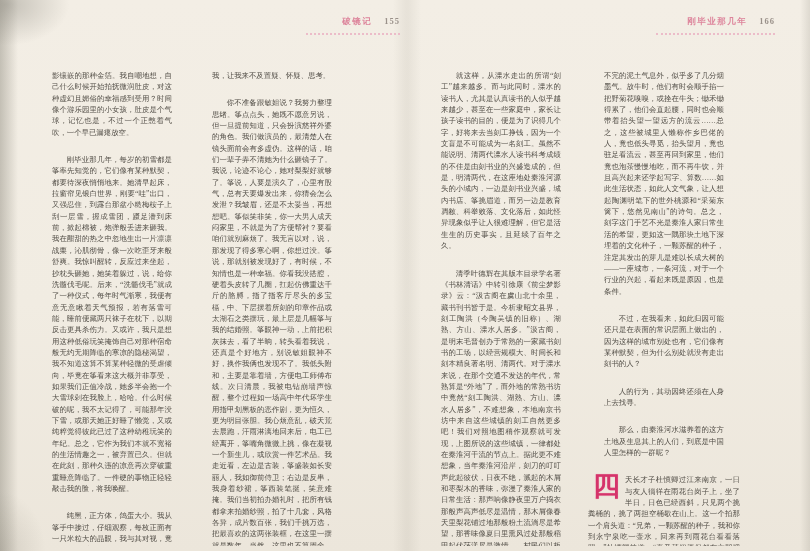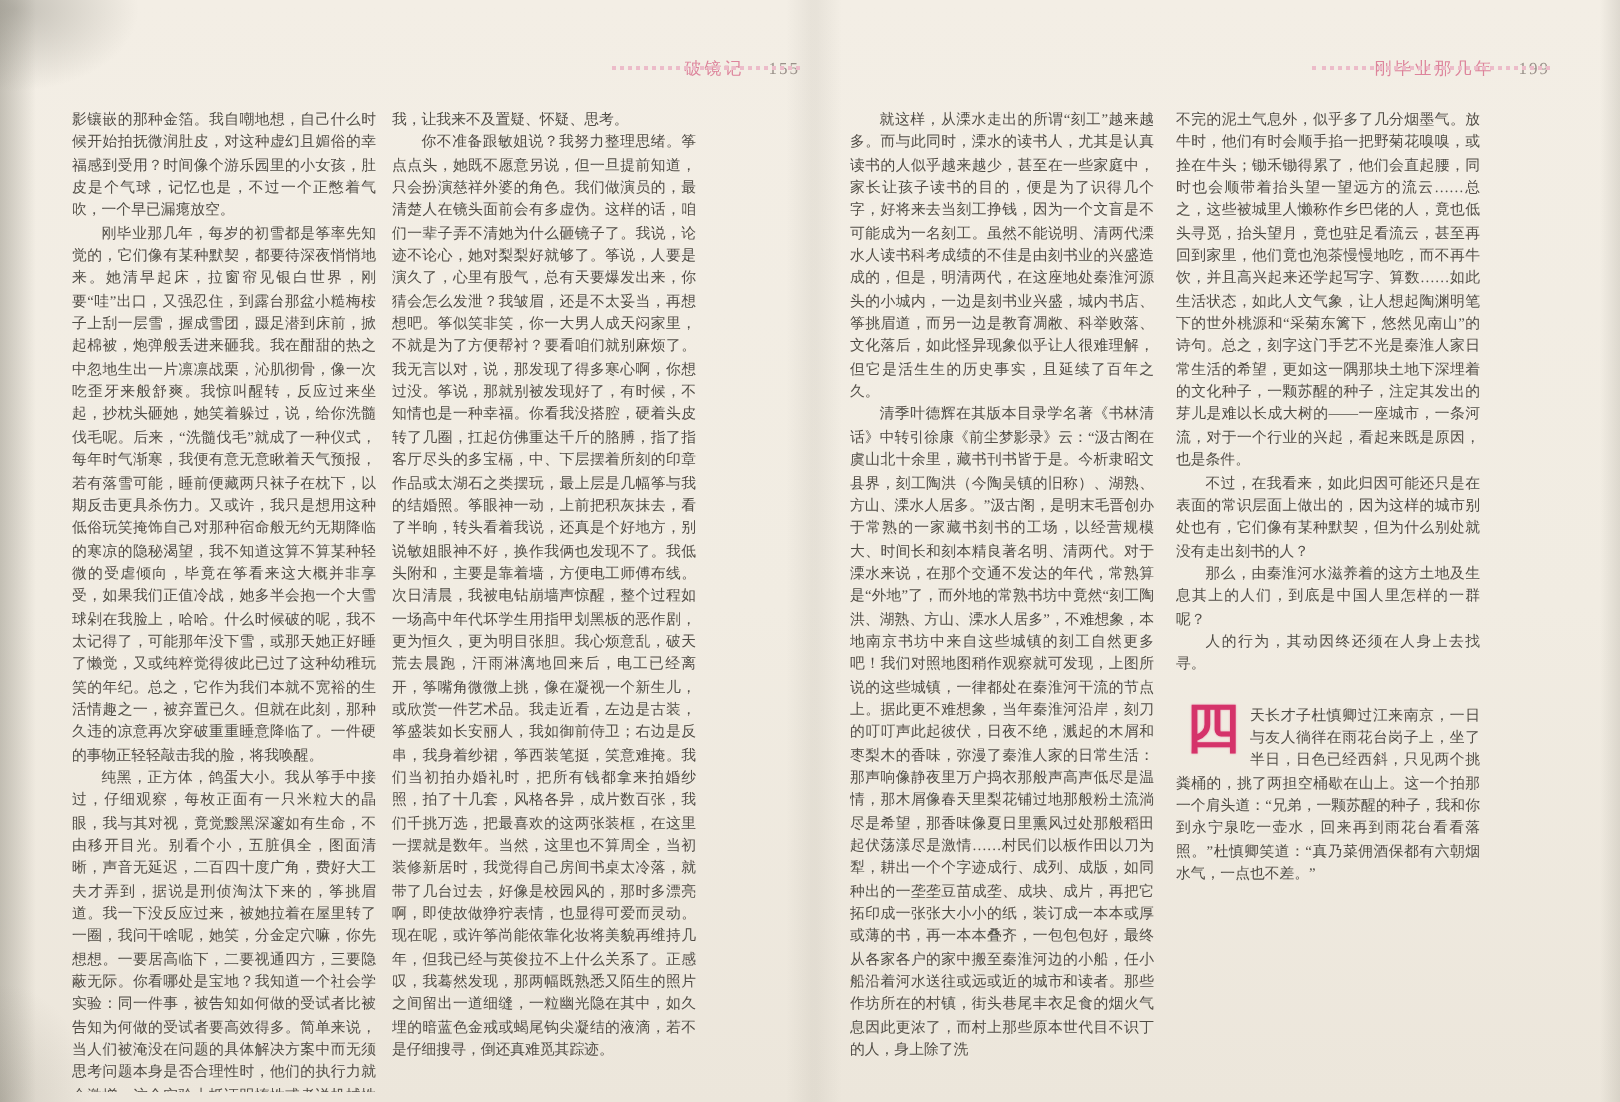--- a/index.html
+++ b/index.html
@@ -12,36 +12,36 @@
   .corner-tl{position:absolute;left:0;top:0;width:70px;height:46px;
      background:radial-gradient(ellipse at 10% 10%,rgba(110,108,98,.35),rgba(110,108,98,0) 70%);pointer-events:none;}
   .corner-bl{position:absolute;left:0;bottom:0;width:46px;height:60px;
      background:radial-gradient(ellipse at 0% 100%,rgba(120,116,104,.22),rgba(120,116,104,0) 70%);pointer-events:none;}
   .gutter{position:absolute;left:393px;top:0;width:28px;height:551px;
      background:linear-gradient(90deg,rgba(130,125,112,0) 0%,rgba(130,125,112,.10) 45%,rgba(130,125,112,.10) 55%,rgba(130,125,112,0) 100%);pointer-events:none;}
   .edge-right{position:absolute;right:0;top:0;width:10px;height:551px;
      background:linear-gradient(270deg,rgba(125,122,110,.18),rgba(125,122,110,0));pointer-events:none;}
 
   
-  .hdr{position:absolute;top:29px;font-size:8.5px;letter-spacing:1.5px;white-space:nowrap;}
+  .hdr{position:absolute;top:16px;font-size:8.5px;letter-spacing:1.5px;white-space:nowrap;font-weight:bold;}
   .hdr .t{color:#dd849b;}
   .hdr .n{color:#9a918a;margin-left:12px;letter-spacing:1px;}
   .hdr-left{left:302px;width:98px;text-align:right;}
   .hdr-right{left:652px;width:123px;text-align:right;}
   .dotrule{position:absolute;top:33px;height:0;border-bottom:2px dotted #ecbcc9;}
   .dr-left{left:306px;width:94px;}
   .dr-right{left:656px;width:119px;}
 
   
   .col{position:absolute;top:54px;width:152px;height:492px;overflow:hidden;
        text-align:justify;font-size:7.4px;line-height:11.35px;color:#514d46;
        -webkit-font-smoothing:antialiased;}
   .col-l1{left:36px;} .col-l2{left:196px;}
   .col-r1{left:425px;} .col-r2{left:588px;}
-  .col p{margin:0;padding:0;}
+  .col p{margin:16px;padding:0;}
   p.ind{text-indent:2em;}
   p.noind{text-indent:0;}
   .gap-sm{margin-top:11px !important;}
   .sec{margin-top:14px;}
   .dropcap{float:left;font-size:27px;line-height:23px;font-weight:bold;color:#d5336a;
      margin:1px 5px 0 5px;text-shadow:0 0 1px #e98aa8;}
 </style>
 </head>
 <body>
 
@@ -64,29 +64,29 @@
         <p class="ind">纯黑，正方体，鸽蛋大小。我从筝手中接过，仔细观察，每枚正面有一只米粒大的晶眼，我与其对视，竟觉黢黑深邃如有生命，不由移开目光。别看个小，五脏俱全，图面清晰，声音无延迟，二百四十度广角，费好大工夫才弄到，据说是刑侦淘汰下来的，筝挑眉道。我一下没反应过来，被她拉着在屋里转了一圈，我问干啥呢，她笑，分金定穴嘛，你先想想。一要居高临下，二要视通四方，三要隐蔽无际。你看哪处是宝地？我知道一个社会学实验：同一件事，被告知如何做的受试者比被告知为何做的受试者要高效得多。简单来说，当人们被淹没在问题的具体解决方案中而无须思考问题本身是否合理性时，他们的执行力就会激增。这个实验大抵证明惰性或者说机械性是现代人的本质属性。此时此刻，我怀疑筝就是在用这种方式麻痹</p>
       </div>
     <div class="col col-l2">
         <p class="noind">我，让我来不及置疑、怀疑、思考。</p>
         <p class="ind">你不准备跟敏姐说？我努力整理思绪。筝点点头，她既不愿意另说，但一旦提前知道，只会扮演慈祥外婆的角色。我们做演员的，最清楚人在镜头面前会有多虚伪。这样的话，咱们一辈子弄不清她为什么砸镜子了。我说，论迹不论心，她对梨梨好就够了。筝说，人要是演久了，心里有股气，总有天要爆发出来，你猜会怎么发泄？我皱眉，还是不太妥当，再想想吧。筝似笑非笑，你一大男人成天闷家里，不就是为了方便帮衬？要看咱们就别麻烦了。我无言以对，说，那发现了得多寒心啊，你想过没。筝说，那就别被发现好了，有时候，不知情也是一种幸福。你看我没搭腔，硬着头皮转了几圈，扛起仿佛重达千斤的胳膊，指了指客厅尽头的多宝槅，中、下层摆着所刻的印章作品或太湖石之类摆玩，最上层是几幅筝与我的结婚照。筝眼神一动，上前把积灰抹去，看了半晌，转头看着我说，还真是个好地方，别说敏姐眼神不好，换作我俩也发现不了。我低头附和，主要是靠着墙，方便电工师傅布线。次日清晨，我被电钻崩墙声惊醒，整个过程如一场高中年代坏学生用指甲划黑板的恶作剧，更为恒久，更为明目张胆。我心烦意乱，破天荒去晨跑，汗雨淋漓地回来后，电工已经离开，筝嘴角微微上挑，像在凝视一个新生儿，或欣赏一件艺术品。我走近看，左边是古装，筝盛装如长安丽人，我如御前侍卫；右边是反串，我身着纱裙，筝西装笔挺，笑意难掩。我们当初拍办婚礼时，把所有钱都拿来拍婚纱照，拍了十几套，风格各异，成片数百张，我们千挑万选，把最喜欢的这两张装框，在这里一摆就是数年。当然，这里也不算周全，当初装修新居时，我觉得自己房间书桌太冷落，就带了几台过去，好像是校园风的，那时多漂亮啊，即使故做狰狞表情，也显得可爱而灵动。现在呢，或许筝尚能依靠化妆将美貌再维持几年，但我已经与英俊拉不上什么关系了。正感叹，我蓦然发现，那两幅既熟悉又陌生的照片之间留出一道细缝，一粒幽光隐在其中，如久埋的暗蓝色金戒或蝎尾钩尖凝结的液滴，若不是仔细搜寻，倒还真难觅其踪迹。</p>
       </div>
   </div>
 
   <div>
     <div class="hdr hdr-right">
-      <span class="t">刚毕业那几年</span><span class="n">199</span>
+      <span class="t">刚毕业那几年</span><span class="n">166</span>
     </div>
     <div class="dotrule dr-right"></div>
     <div class="col col-r1">
         <p class="ind">就这样，从溧水走出的所谓“刻工”越来越多。而与此同时，溧水的读书人，尤其是认真读书的人似乎越来越少，甚至在一些家庭中，家长让孩子读书的目的，便是为了识得几个字，好将来去当刻工挣钱，因为一个文盲是不可能成为一名刻工。虽然不能说明、清两代溧水人读书科考成绩的不佳是由刻书业的兴盛造成的，但是，明清两代，在这座地处秦淮河源头的小城内，一边是刻书业兴盛，城内书店、筝挑眉道，而另一边是教育凋敝、科举败落、文化落后，如此怪异现象似乎让人很难理解，但它是活生生的历史事实，且延续了百年之久。</p>
         <p class="ind">清季叶德辉在其版本目录学名著《书林清话》中转引徐康《前尘梦影录》云：“汲古阁在虞山北十余里，藏书刊书皆于是。今析隶昭文县界，刻工陶洪（今陶吴镇的旧称）、湖熟、方山、溧水人居多。”汲古阁，是明末毛晋创办于常熟的一家藏书刻书的工场，以经营规模大、时间长和刻本精良著名明、清两代。对于溧水来说，在那个交通不发达的年代，常熟算是“外地”了，而外地的常熟书坊中竟然“刻工陶洪、湖熟、方山、溧水人居多”，不难想象，本地南京书坊中来自这些城镇的刻工自然更多吧！我们对照地图稍作观察就可发现，上图所说的这些城镇，一律都处在秦淮河干流的节点上。据此更不难想象，当年秦淮河沿岸，刻刀的叮叮声此起彼伏，日夜不绝，溅起的木屑和枣梨木的香味，弥漫了秦淮人家的日常生活：那声响像静夜里万户捣衣那般声高声低尽是温情，那木屑像春天里梨花铺过地那般粉土流淌尽是希望，那香味像夏日里熏风过处那般稻田起伏荡漾尽是激情……村民们以板作田以刀为犁，耕出一个个字迹成行、成列、成版，如同种出的一垄垄豆苗成垄、成块、成片，再把它拓印成一张张大小小的纸，装订成一本本或厚或薄的书，再一本本叠齐，一包包包好，最终从各家各户的家中搬至秦淮河边的小船，任小船沿着河水送往或远或近的城市和读者。那些作坊所在的村镇，街头巷尾丰衣足食的烟火气息因此更浓了，而村上那些原本世代目不识丁的人，身上除了洗</p>
       </div>
     <div class="col col-r2">
         <p class="noind">不完的泥土气息外，似乎多了几分烟墨气。放牛时，他们有时会顺手掐一把野菊花嗅嗅，或拴在牛头；锄禾锄得累了，他们会直起腰，同时也会顺带着抬头望一望远方的流云……总之，这些被城里人懒称作乡巴佬的人，竟也低头寻觅，抬头望月，竟也驻足看流云，甚至再回到家里，他们竟也泡茶慢慢地吃，而不再牛饮，并且高兴起来还学起写字、算数……如此生活状态，如此人文气象，让人想起陶渊明笔下的世外桃源和“采菊东篱下，悠然见南山”的诗句。总之，刻字这门手艺不光是秦淮人家日常生活的希望，更如这一隅那块土地下深埋着的文化种子，一颗苏醒的种子，注定其发出的芽儿是难以长成大树的——一座城市，一条河流，对于一个行业的兴起，看起来既是原因，也是条件。</p>
         <p class="ind">不过，在我看来，如此归因可能还只是在表面的常识层面上做出的，因为这样的城市别处也有，它们像有某种默契，但为什么别处就没有走出刻书的人？</p>
+        <p class="ind">人的行为，其动因终还须在人身上去找寻。</p>
         <p class="ind">那么，由秦淮河水滋养着的这方土地及生息其上的人们，到底是中国人里怎样的一群呢？</p>
-        <p class="ind">人的行为，其动因终还须在人身上去找寻。</p>
         <div class="sec"><span class="dropcap">四</span><span>天长才子杜慎卿过江来南京，一日与友人徜徉在雨花台岗子上，坐了半日，日色已经西斜，只见两个挑粪桶的，挑了两担空桶歇在山上。这一个拍那一个肩头道：“兄弟，一颗苏醒的种子，我和你到永宁泉吃一壶水，回来再到雨花台看看落照。”杜慎卿笑道：“真乃菜佣酒保都有六朝烟水气，一点也不差。”</span></div>
       </div>
   </div>
 
 </div>
 
 </body></html>

